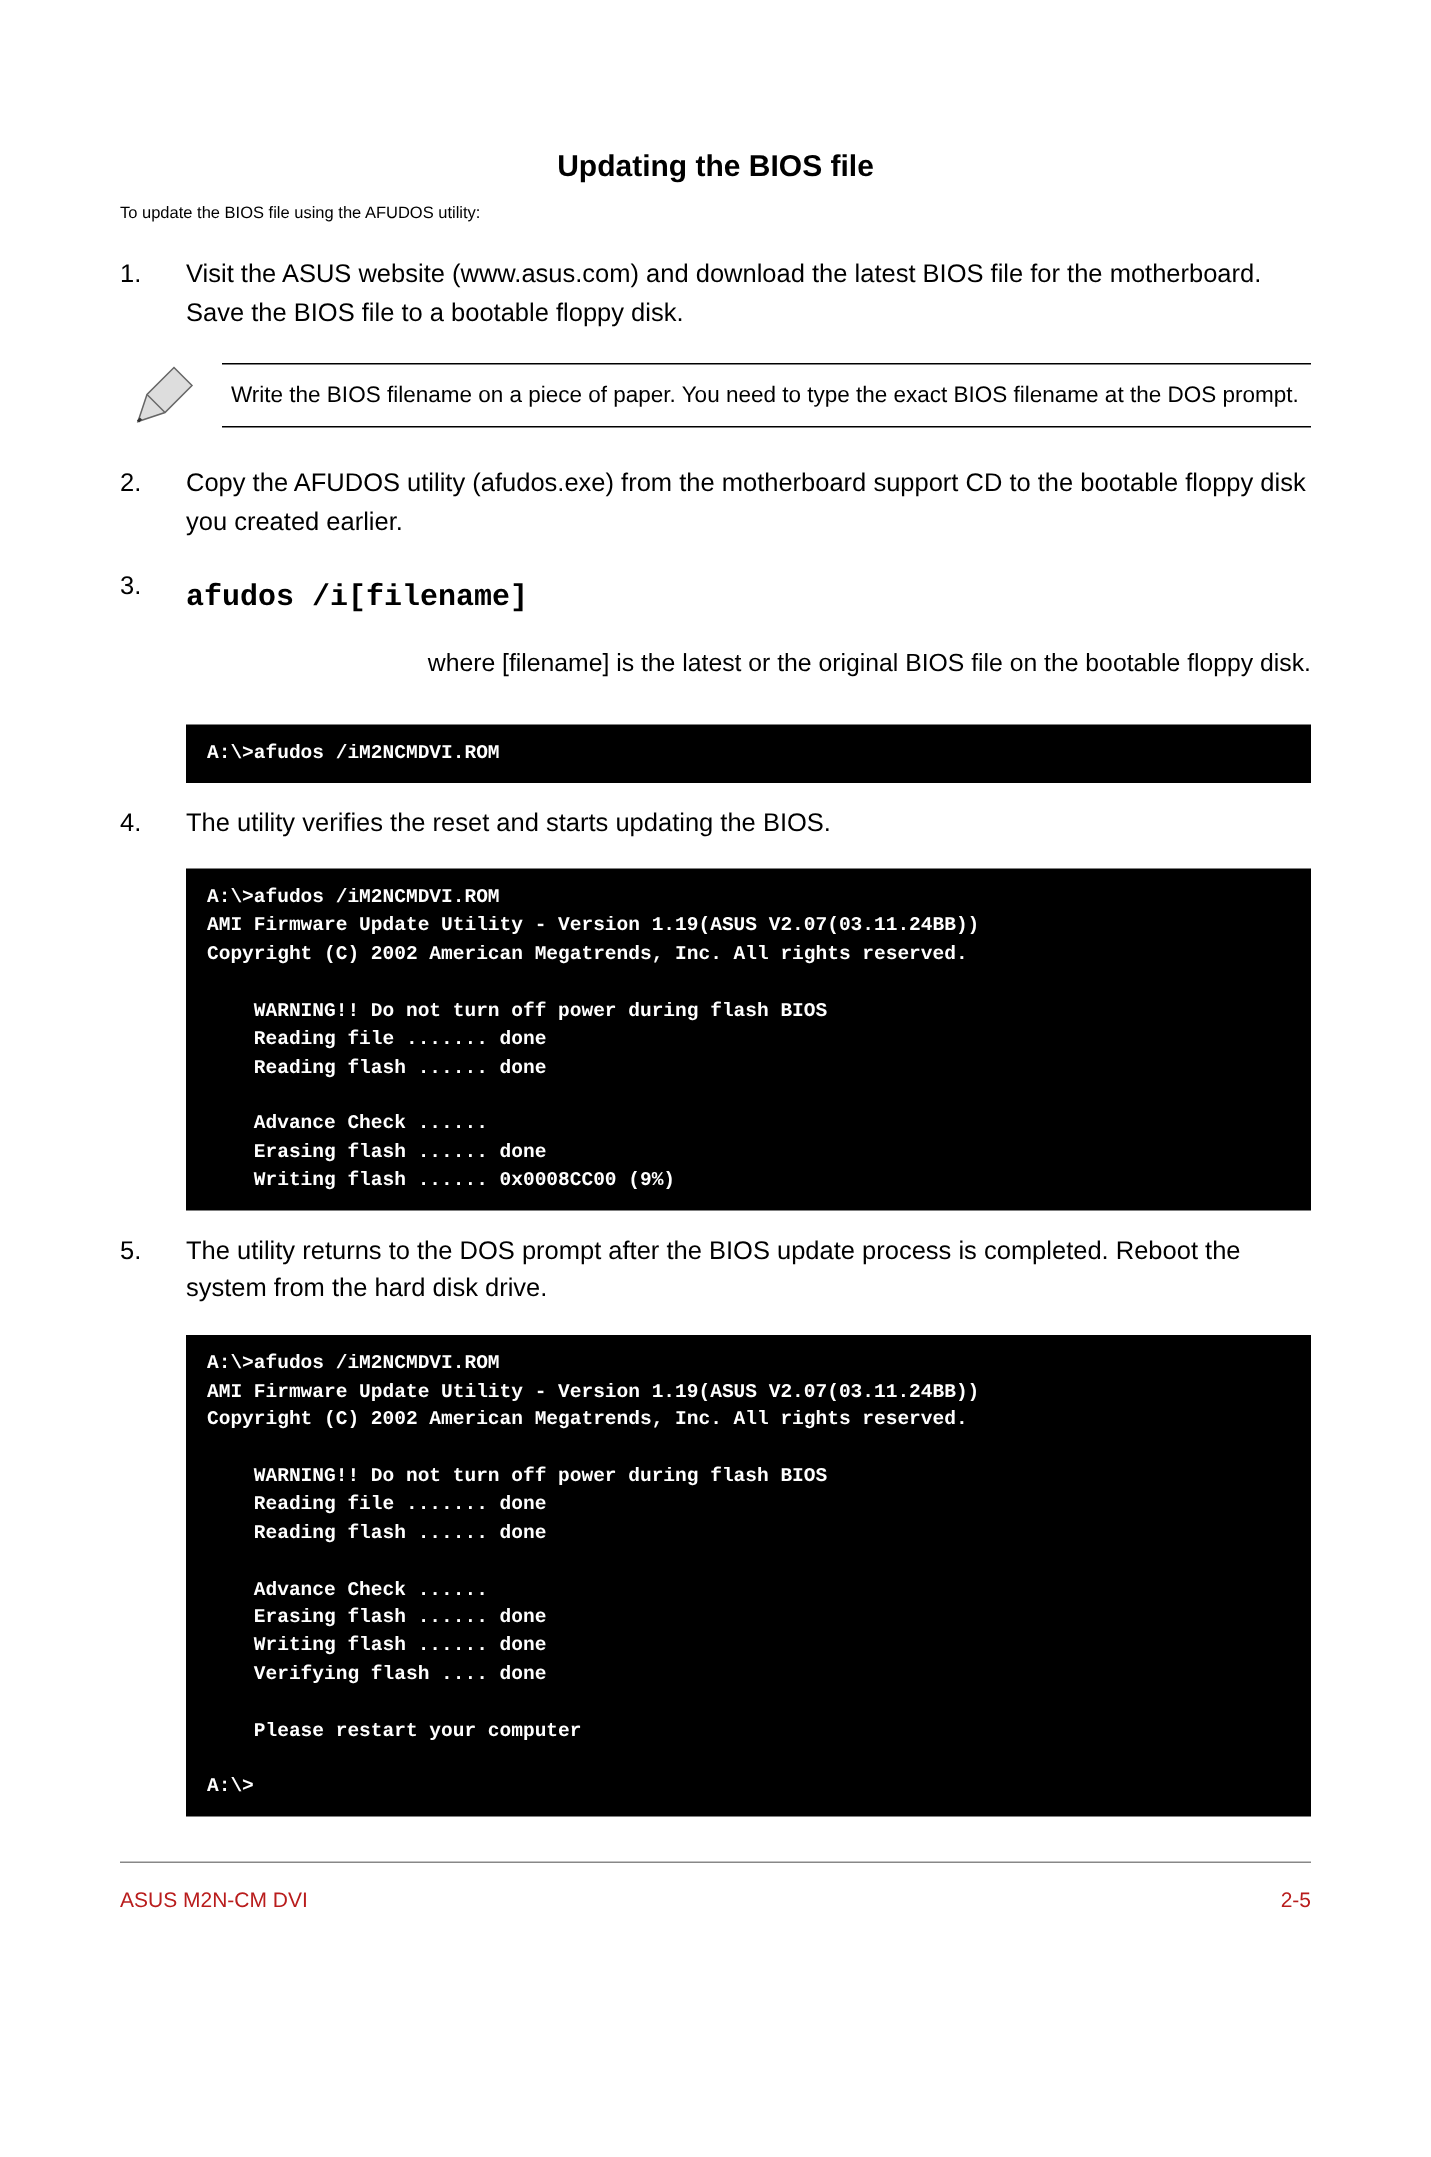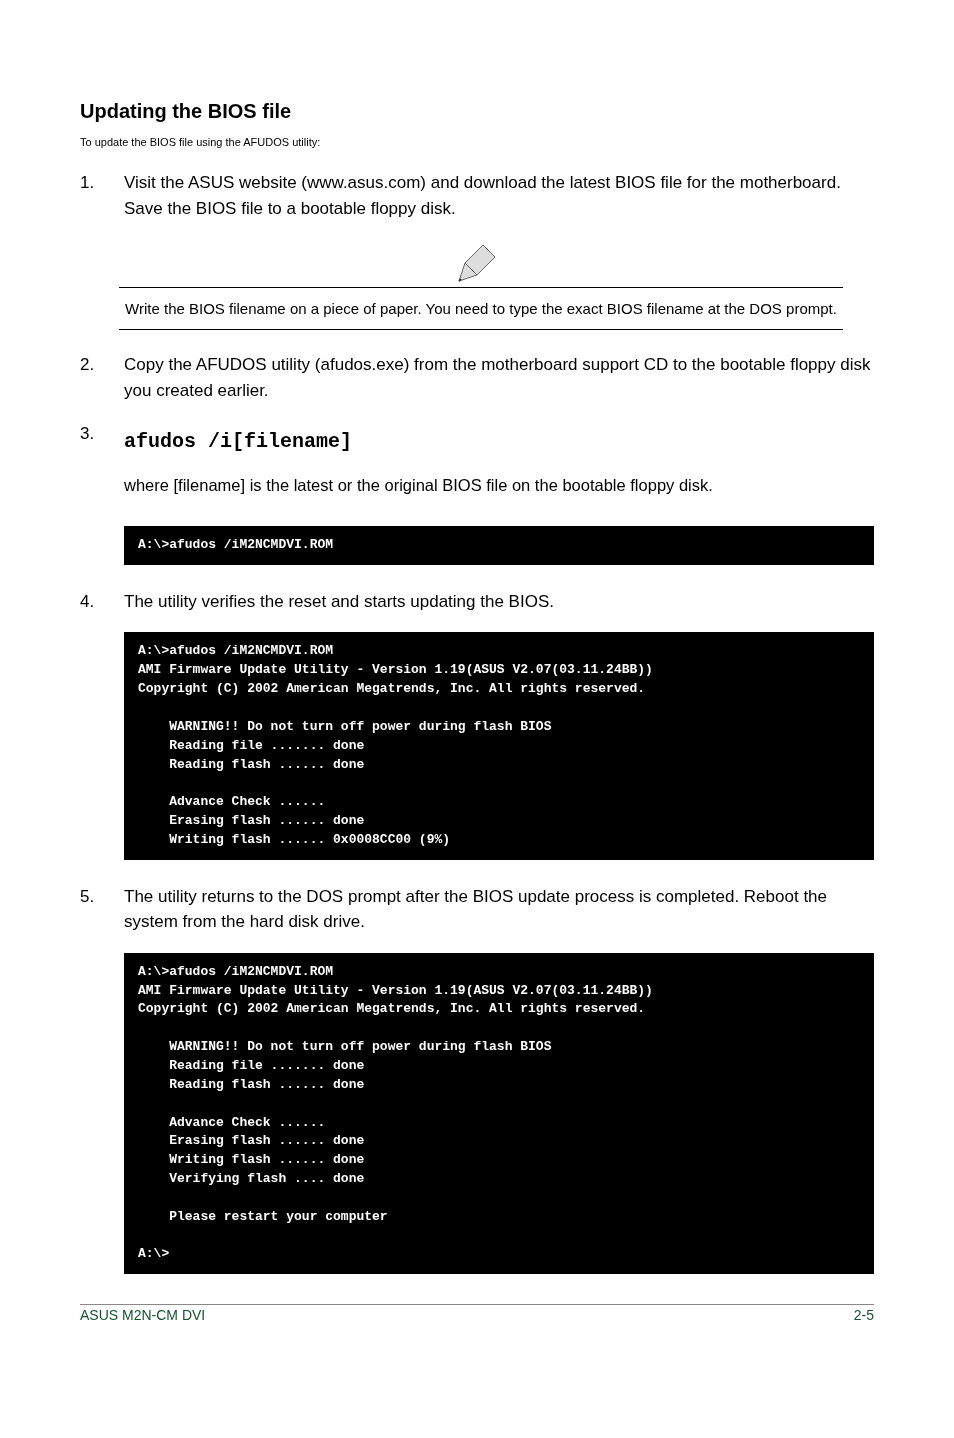--- a/index.html
+++ b/index.html
@@ -1,30 +1,30 @@
 <!DOCTYPE html>
 <html><head>
 <meta charset="utf-8">
 <style>
   * { box-sizing: border-box; margin: 0; padding: 0; }
   html, body { width: 954px; background: #fff; font-family: Arial, Helvetica, sans-serif; color: #000; }
   .page { padding: 100px 80px 40px 80px; }
-  h3 { font-size: 20px; font-weight: bold; margin-bottom: 12px; }
+  h3 { font-size: 20px; font-weight: bold; margin-bottom: 12px; text-align: center; }
   p.intro { font-size: 11px; margin-bottom: 20px; line-height: 1.4; }
   ol.main { list-style: none; }
   ol.main > li { display: flex; font-size: 17px; line-height: 1.5; margin-bottom: 18px; }
   ol.main > li > .num { width: 44px; flex-shrink: 0; }
   ol.main > li > .body { flex: 1; }
-  .note-row { display: flex; align-items: center; margin: 14px 0 22px 0; flex-direction: column; }
+  .note-row { display: flex; align-items: center; margin: 14px 0 22px 0; }
   .note-icon { width: 60px; flex-shrink: 0; display:flex; align-items:center; justify-content:center; }
   .note-box { flex: 1; border-top: 1px solid #000; border-bottom: 1px solid #000; padding: 10px 6px; font-size: 15px; line-height: 1.4; margin-left: 8px; }
   .cmd { font-family: "Courier New", monospace; font-weight: bold; font-size: 20px; margin-top: 6px; }
-  .where { font-size: 16.5px; margin-top: 16px; margin-bottom: 10px; }
-  .terminal { background: #000; color: #fff; font-family: "Courier New", monospace; font-size: 13px; font-weight: bold; padding: 10px 14px; line-height: 1.45; white-space: pre; margin: 6px 0 24px 44px; }
-  .footer { border-top: 1px solid #888; margin-top: 30px; padding-top: 2px; display: flex; justify-content: space-between; font-size: 14px; color: #14532d; }
+  .where { font-size: 16.5px; margin-top: 16px; margin-bottom: 10px; text-align: right; }
+  .terminal { background: #000; color: #fff; font-family: "Courier New", monospace; font-size: 13px; font-weight: bold; padding: 10px 14px; line-height: 1.45; white-space: pre; margin: 6px 0 14px 44px; }
+  .footer { border-top: 1px solid #888; margin-top: 30px; padding-top: 16px; display: flex; justify-content: space-between; font-size: 14px; color: #b91c1c; }
   svg { display:block; }
 </style>
 </head>
 <body>
 
 <div class="page">
 
   <h3>Updating the BIOS file</h3>
   <p class="intro">To update the BIOS file using the AFUDOS utility:</p>
 

